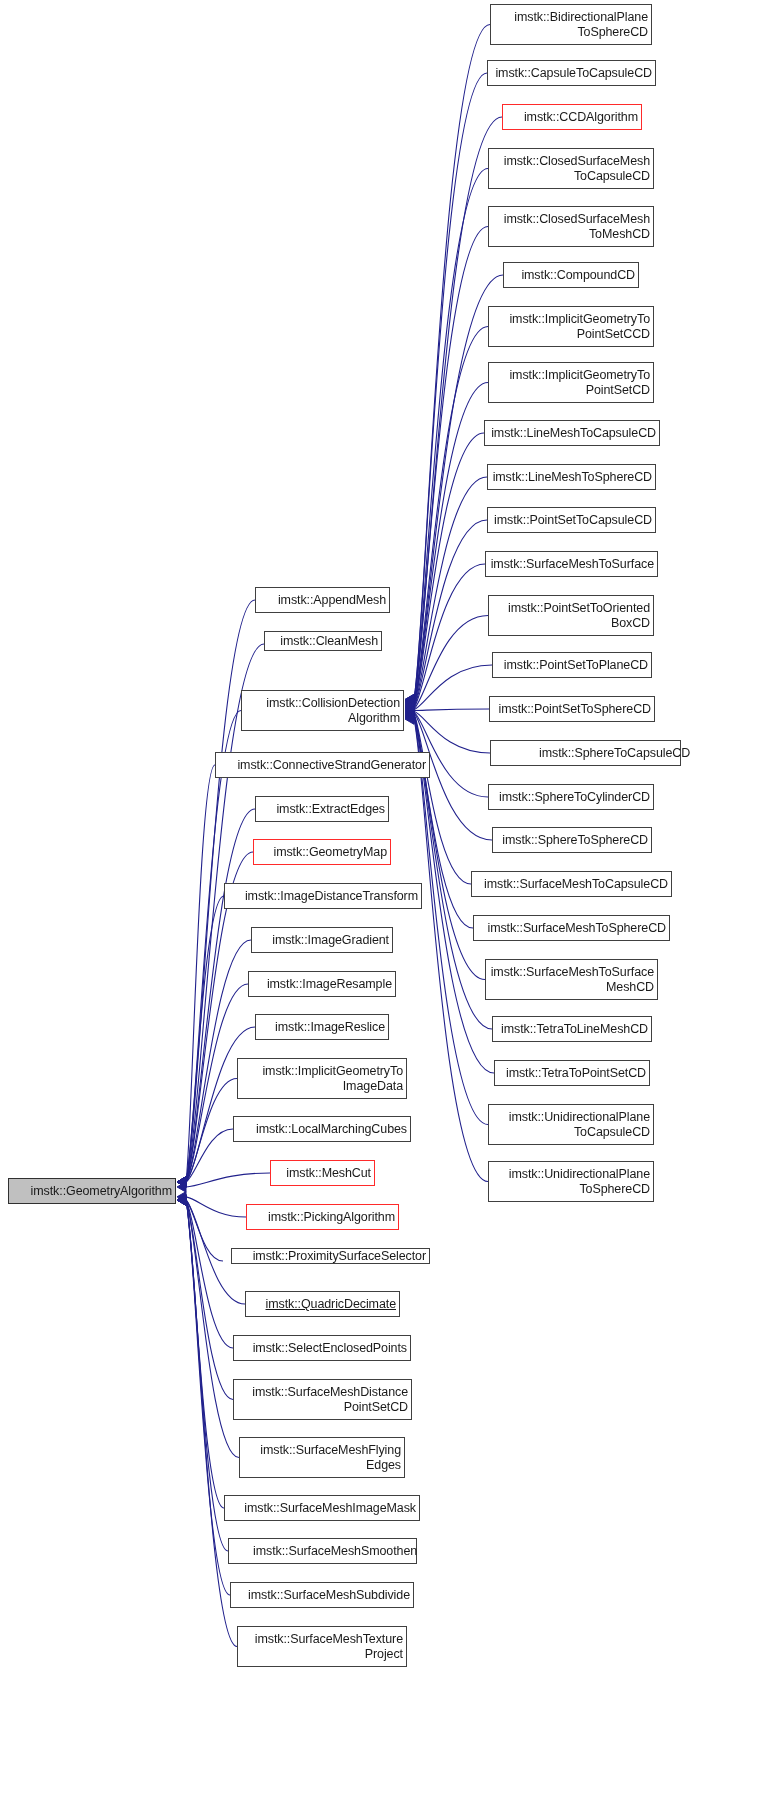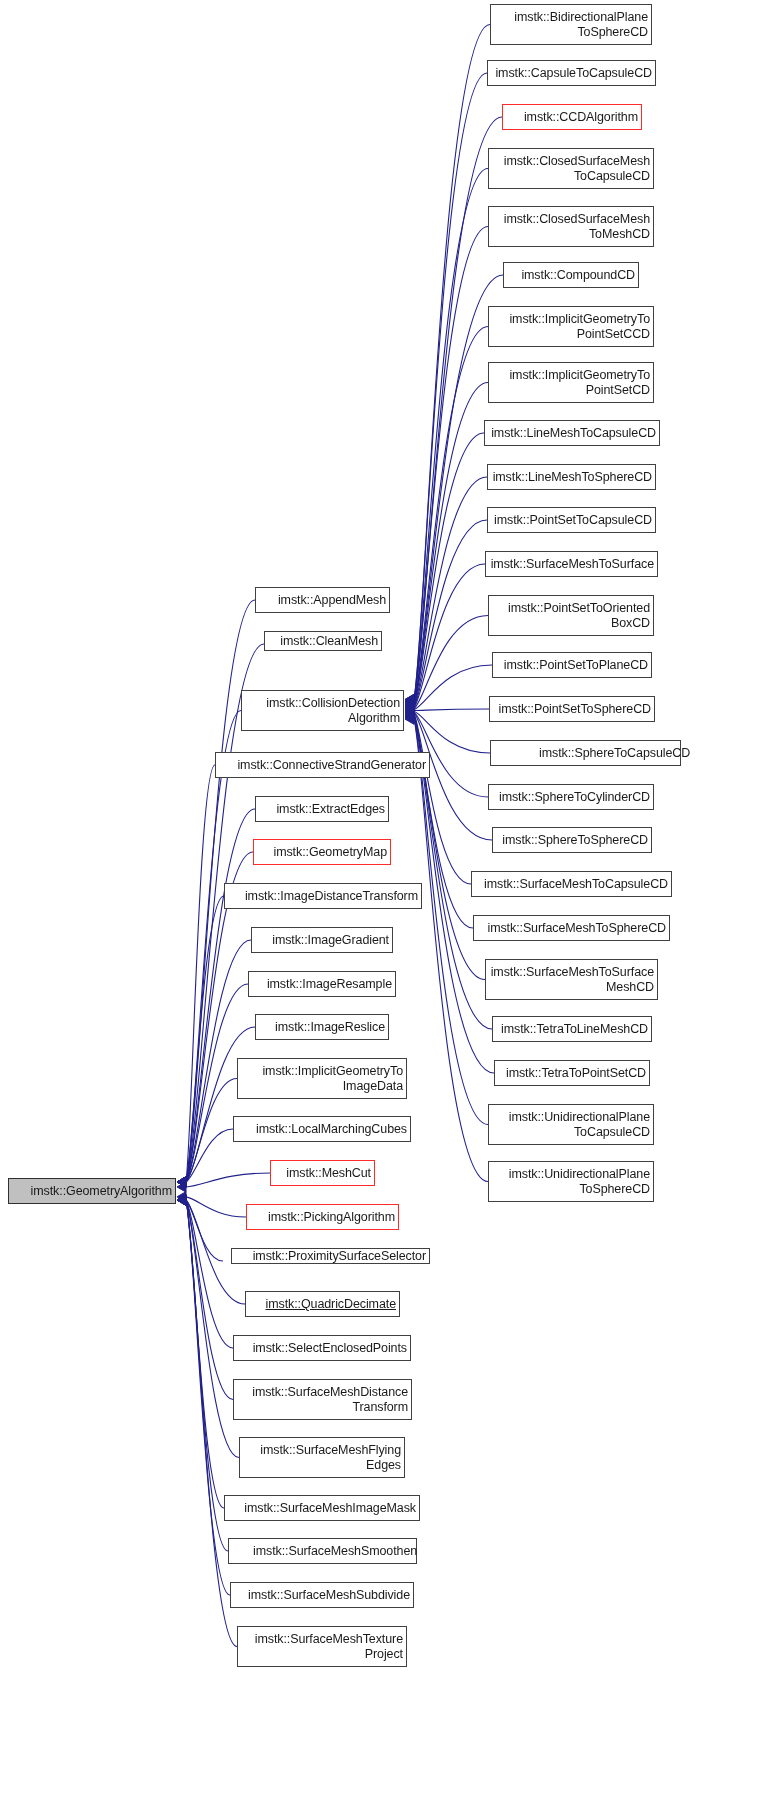--- a/index.html
+++ b/index.html
@@ -171,21 +171,21 @@
     <div class="node" style="left: 255px; top: 1014px; width: 134px; height: 26px;"><span class="node-label">imstk::ImageReslice</span></div>
     <div class="node" style="left: 237px; top: 1058px; width: 170px; height: 41px;"><span class="node-label">imstk::ImplicitGeometryTo
 ImageData</span></div>
     <div class="node" style="left: 233px; top: 1116px; width: 178px; height: 26px;"><span class="node-label">imstk::LocalMarchingCubes</span></div>
     <div class="node highlight" style="left: 270px; top: 1160px; width: 105px; height: 26px;"><span class="node-label">imstk::MeshCut</span></div>
     <div class="node highlight" style="left: 246px; top: 1204px; width: 153px; height: 26px;"><span class="node-label">imstk::PickingAlgorithm</span></div>
     <div class="node" style="left: 223px; top: 1248px; width: 199px; height: 16px; margin-left: 8px;"><span class="node-label">imstk::ProximitySurfaceSelector</span></div>
     <div class="node" style="left: 245px; top: 1291px; width: 155px; height: 26px; text-decoration: underline;"><span class="node-label">imstk::QuadricDecimate</span></div>
     <div class="node" style="left: 233px; top: 1335px; width: 178px; height: 26px;"><span class="node-label">imstk::SelectEnclosedPoints</span></div>
     <div class="node" style="left: 233px; top: 1379px; width: 179px; height: 41px;"><span class="node-label">imstk::SurfaceMeshDistance
-Transform</span></div>
+PointSetCD</span></div>
     <div class="node" style="left: 239px; top: 1437px; width: 166px; height: 41px;"><span class="node-label">imstk::SurfaceMeshFlying
 Edges</span></div>
     <div class="node" style="left: 224px; top: 1495px; width: 196px; height: 26px;"><span class="node-label">imstk::SurfaceMeshImageMask</span></div>
     <div class="node" style="left: 228px; top: 1538px; width: 189px; height: 26px; padding-left: 24px;"><span class="node-label">imstk::SurfaceMeshSmoothen</span></div>
     <div class="node" style="left: 230px; top: 1582px; width: 184px; height: 26px;"><span class="node-label">imstk::SurfaceMeshSubdivide</span></div>
     <div class="node" style="left: 237px; top: 1626px; width: 170px; height: 41px;"><span class="node-label">imstk::SurfaceMeshTexture
 Project</span></div>
     <div class="node" style="left: 490px; top: 4px; width: 162px; height: 41px;"><span class="node-label">imstk::BidirectionalPlane
 ToSphereCD</span></div>
     <div class="node" style="left: 487px; top: 60px; width: 169px; height: 26px;"><span class="node-label">imstk::CapsuleToCapsuleCD</span></div>

